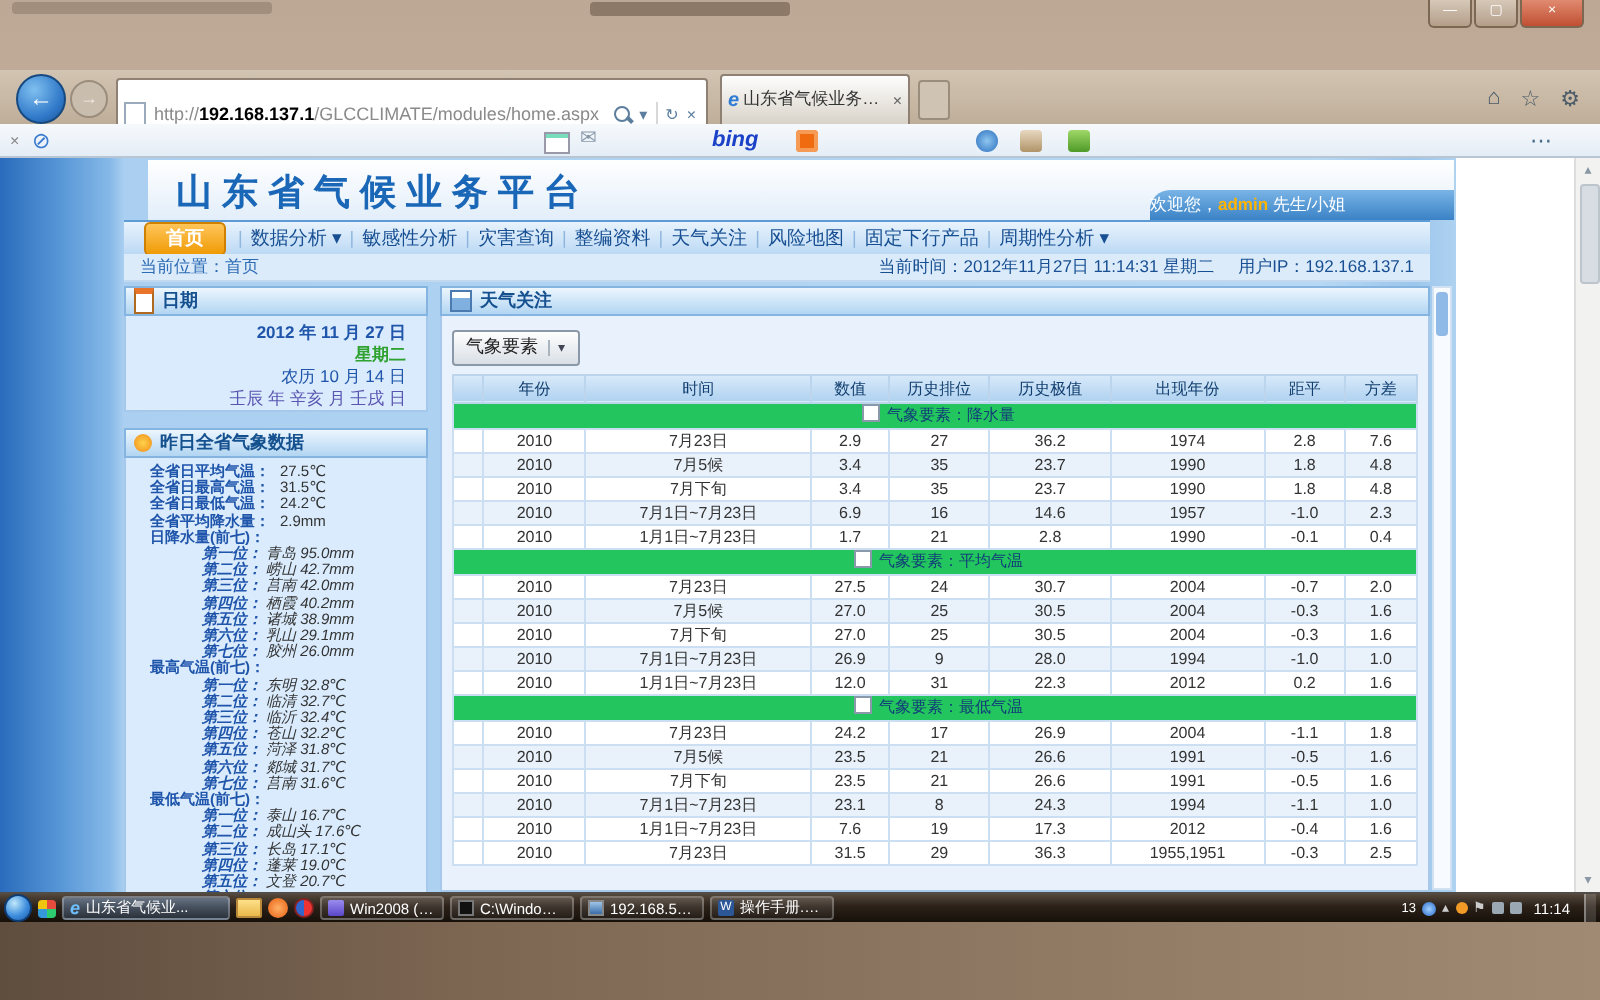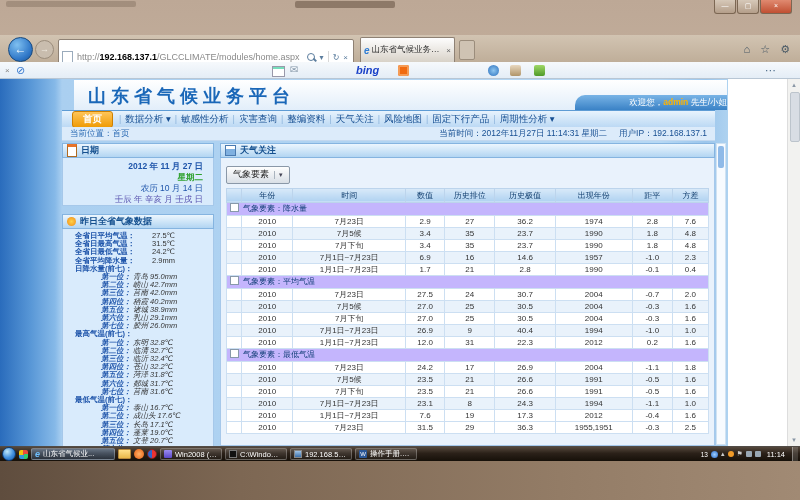--- a/index.html
+++ b/index.html
@@ -53,21 +53,21 @@
   .tb-green{position:absolute;left:534px;top:3px;width:11px;height:11px;background:linear-gradient(#9fd868,#4f9a28);border-radius:2px;}
   .tb-more{position:absolute;right:24px;top:2px;font-size:11px;color:#4a6a88;}
   
   .viewport{position:absolute;left:0;top:79px;width:800px;height:367px;background:#fff;overflow:hidden;}
   .bluewrap{position:absolute;left:0;top:0;width:728px;height:367px;
     background:linear-gradient(90deg,#2a6cbc 0,#5796d6 30px,#86b9e8 55px,#aacff0 62px,#b6d8f4 660px,#9cc6ec 706px,#aed2f0 100%);}
   .content{position:absolute;left:62px;top:1px;width:653px;height:366px;}
   .site-header{position:absolute;left:12px;top:0;width:653px;height:30px;background:linear-gradient(#ffffff,#e2eefa);}
   .page-title{position:absolute;left:14px;top:4px;font-size:18px;font-weight:bold;color:#1a67b8;letter-spacing:5px;white-space:nowrap;}
   .welcome-tab{position:absolute;right:0;bottom:0;width:152px;height:15px;background:linear-gradient(#79b4e6,#3a82c6);
-    border-radius:10px 0 0 0;color:#fff;font-size:8.5px;line-height:15px;text-align:right;white-space:nowrap;}
+    border-radius:10px 0 0 0;color:#fff;font-size:8.5px;line-height:15px;text-align:left;white-space:nowrap;}
   .welcome-user{color:#ffb400;font-weight:bold;}
   .menubar{position:absolute;left:0;top:30px;width:653px;height:17px;background:linear-gradient(#e8f3fd,#bcd9f4);
     border-top:1px solid #5d9bd4;display:flex;align-items:center;padding-left:6px;box-sizing:border-box;}
   .menu-item{font-size:9.5px;color:#174f92;margin:0 4px;white-space:nowrap;}
   .menu-item.active{background:linear-gradient(#ffc559,#ef9b06);border:1px solid #cf8000;border-radius:3px;color:#fff;
     font-weight:bold;padding:1px 10px;margin-right:6px;}
   .menu-sep{color:#8fb6dd;font-size:9px;}
   .crumbbar{position:absolute;left:0;top:47px;width:653px;height:14px;background:#dcebfa;border-bottom:1px solid #c2d8ef;
     font-size:8.5px;color:#2c6cb4;display:flex;align-items:center;box-sizing:border-box;padding:0 8px;}
   .crumb-left{flex:1;}
@@ -82,39 +82,39 @@
   .panel-bd{background:#d9ebfc;border:1px solid #a6c8ea;border-top:none;box-sizing:border-box;}
   .date-bd{height:48px;text-align:right;padding:3px 10px 0 0;font-size:8.5px;line-height:11px;}
   .d1{color:#1f55aa;font-weight:bold;}
   .d2{color:#2ea12e;font-weight:bold;}
   .d3{color:#1f55aa;}
   .d4{color:#5a55b0;}
   .panel-gap{height:8px;}
   .weather-bd{height:225px;padding:3px 4px;font-size:7.5px;line-height:8.2px;overflow:hidden;}
   .stat-row{display:flex;padding-left:8px;}
   .stat-label{color:#1f55aa;font-weight:bold;}
-  .stat-value{color:#333;margin-left:17px;text-align:center;}
+  .stat-value{color:#333;margin-left:5px;text-align:center;}
   .sec-title{color:#1f55aa;font-weight:bold;padding-left:8px;}
   .rank-row{display:flex;padding-left:30px;font-style:italic;}
   .rank-label{color:#1f55aa;font-weight:bold;width:34px;text-align:right;flex:none;}
   .rank-value{color:#333;margin-left:2px;}
   
   .main{position:absolute;left:158px;top:63px;width:495px;height:303px;}
   .tbl-ico{width:9px;height:9px;background:linear-gradient(#fff 0 3px,#7fb0e0 3px);border:1px solid #4a7ab0;margin-right:4px;flex:none;}
   .main-bd{position:absolute;left:0;top:15px;width:495px;height:288px;background:#e9f2fc;border:1px solid #a6c8ea;border-top:none;
     box-sizing:border-box;padding:5px;overflow:hidden;}
   .filter-btn{display:inline-flex;align-items:center;height:16px;padding:0 6px;background:linear-gradient(#fefefe,#d9dfe6);
     border:1px solid #8a98a8;border-radius:2px;font-size:9px;color:#222;justify-content:center;}
   .filter-caret{font-size:7px;color:#445;border-left:1px solid #aab4be;padding-left:4px;margin-left:5px;}
   table.wtable{width:100%;border-collapse:collapse;margin-top:4px;table-layout:fixed;background:#fff;}
   .wtable th{height:13px;background:linear-gradient(#d9eaf9,#b0d2f1);border:1px solid #bcd4ec;font-size:8px;color:#123f6f;
     font-weight:normal;padding:0;overflow:hidden;white-space:nowrap;}
   .wtable td{border:1px solid #ccdff2;font-size:8px;color:#333;text-align:center;padding:0;height:10px;overflow:hidden;white-space:nowrap;}
   .wtable tr.alt td{background:#e9f2fb;}
-  .wtable tr.grp td{background:#c4b5fd;text-align:left;height:12px;color:#123f78;padding-left:3px;}
+  .wtable tr.grp td{background:#22c55e;text-align:center;height:12px;color:#123f78;padding-left:3px;}
   .cb{display:inline-block;width:7px;height:7px;background:#fff;border:1px solid #8899aa;vertical-align:-1px;margin-right:4px;}
   
   .inner-scroll{position:absolute;left:716px;top:64px;width:10px;height:302px;background:#f7fbff;border:1px solid #d0e2f2;box-sizing:border-box;}
   .inner-thumb{position:absolute;left:1px;top:2px;width:6px;height:22px;background:#8fbae8;border-radius:2px;}
   .rsb{position:absolute;right:0;top:0;width:13px;height:367px;background:#f2f2f0;border-left:1px solid #ddd;box-sizing:border-box;}
   .rsb .arr{position:absolute;left:0;width:12px;text-align:center;font-size:7px;color:#8a97a5;}
   .rsb-thumb{position:absolute;left:2px;top:13px;width:8px;height:48px;background:#d8dde4;border:1px solid #bcc4cc;border-radius:2px;}
   
   .taskbar{position:absolute;left:0;top:446px;width:800px;height:15px;background:linear-gradient(#55483c,#2b2119 45%,#161009);
     display:flex;align-items:center;padding:0 2px;box-sizing:border-box;gap:3px;border-top:1px solid rgba(255,255,255,.25);}
@@ -486,21 +486,21 @@
                     <td>2004</td>
                     <td>-0.3</td>
                     <td>1.6</td>
                   </tr>
                   <tr class="alt">
                     <td class="c0"></td>
                     <td>2010</td>
                     <td>7月1日~7月23日</td>
                     <td>26.9</td>
                     <td>9</td>
-                    <td>40.4</td>
+                    <td>28.0</td>
                     <td>1994</td>
                     <td>-1.0</td>
                     <td>1.0</td>
                   </tr>
                   <tr>
                     <td class="c0"></td>
                     <td>2010</td>
                     <td>1月1日~7月23日</td>
                     <td>12.0</td>
                     <td>31</td>

